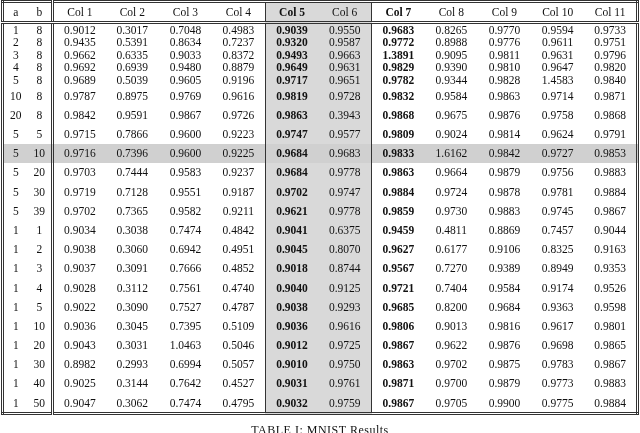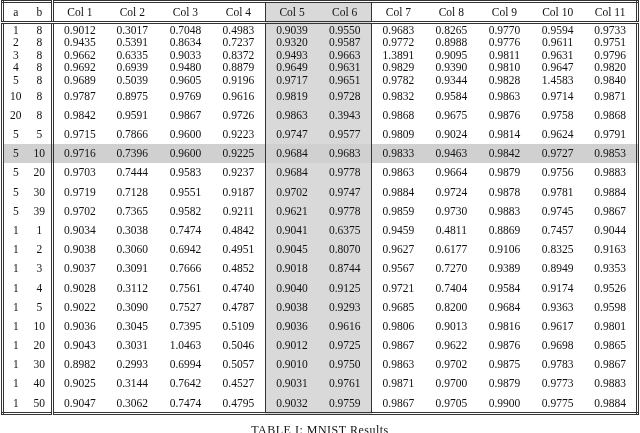--- a/index.html
+++ b/index.html
@@ -6,21 +6,21 @@
   body { width:640px; height:433px; overflow:hidden; font-family:"Liberation Serif", serif; color:#111; }
   .wrap { position:relative; width:640px; height:433px; }
   table { position:absolute; left:1px; top:0; border-collapse:collapse; font-size:11.5px; width:638px; table-layout:fixed;
           border:3px double #333; }
   th, td { text-align:center; padding:0; white-space:nowrap; }
   th { font-weight:normal; height:18px; border-bottom:3px double #333; }
   col.ca { width:24px; } col.cb { width:24px; }
   col.cd { width:51px; }
   .vsep { border-left:3px double #333; }
   .shade { background:#d9d9d9; }
-  .vline { border-left:1px solid #333; }
+  .vline { border-left:1px solid #333;font-weight:bold; }
   tr.hl td { background:#d0d0d0; }
   tr.r td { height:12.4px; line-height:12.4px; }
   tr.rt td { height:19.2px; }
   .caption { position:absolute; left:0; width:640px; top:423px; text-align:center; font-size:12px; letter-spacing:0.5px; }
 </style>
 </head>
 <body>
 
 <div class="wrap">
   <table>
@@ -180,21 +180,21 @@
         <tr class="rt hl">
           <td class="">5</td>
           <td class="">10</td>
           <td class="vsep">0.9716</td>
           <td class="">0.7396</td>
           <td class="">0.9600</td>
           <td class="">0.9225</td>
           <td class="shade vline">0.9684</td>
           <td class="shade">0.9683</td>
           <td class="vline">0.9833</td>
-          <td class="">0.9463</td>
+          <td class="">1.6162</td>
           <td class="">0.9842</td>
           <td class="">0.9727</td>
           <td class="">0.9853</td>
         </tr>
         <tr class="rt">
           <td class="">5</td>
           <td class="">20</td>
           <td class="vsep">0.9703</td>
           <td class="">0.7444</td>
           <td class="">0.9583</td>

